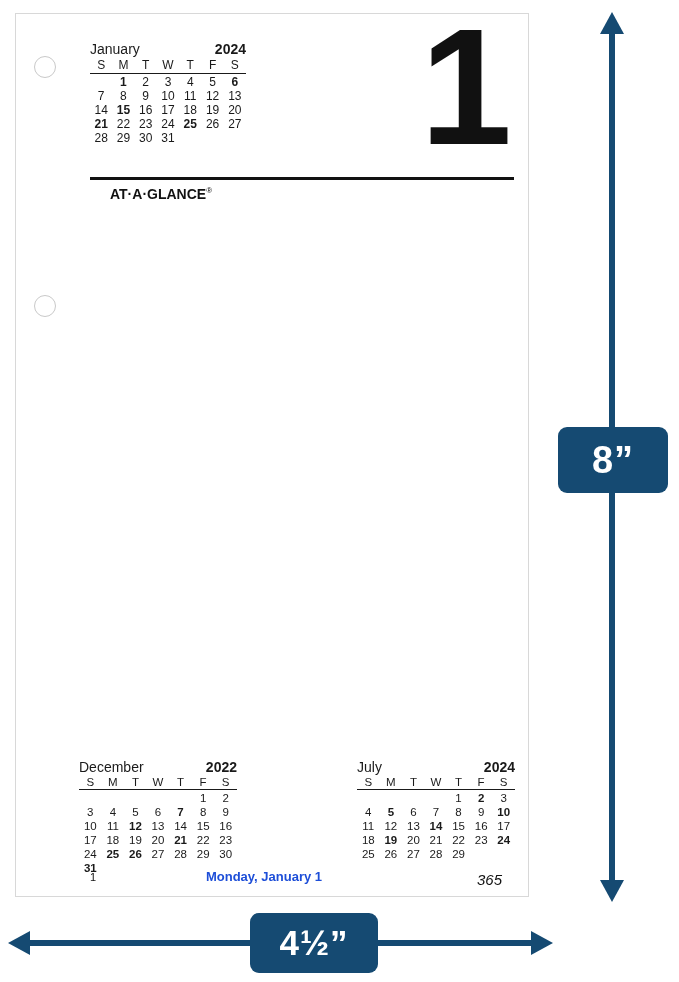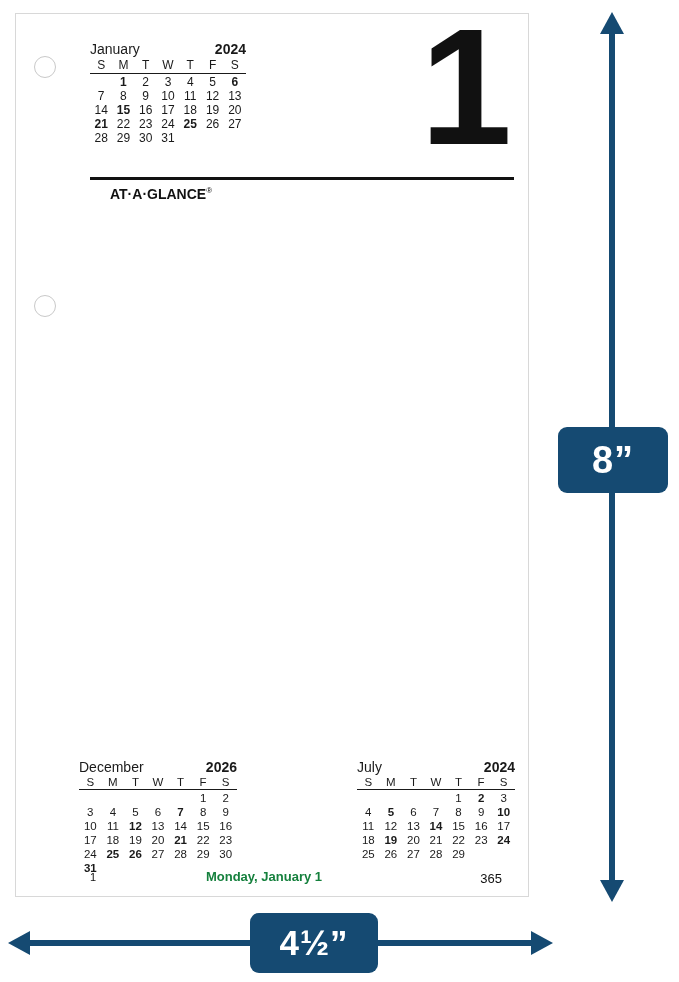--- a/index.html
+++ b/index.html
@@ -124,28 +124,29 @@
     color: #111111;
   }
   #footer-center {
     position: absolute;
     left: 0;
     right: 16px;
     top: 855px;
     text-align: center;
     font-size: 13px;
     font-weight: bold;
-    color: #15803d;
+    color: #1d4ed8;
   }
   #footer-right {
     position: absolute;
     right: 26px;
     top: 857px;
-    font-size: 13px;
+    font-size: 15px;
     color: #111111;
+    font-style: italic;
   }
 
   
   .dim-badge {
     position: absolute;
     background: #154a72;
     color: #ffffff;
     border-radius: 9px;
     font-weight: bold;
     display: flex;
@@ -246,21 +247,21 @@
         <span></span>
       </div>
   </div>
 
   <div id="brand-rule"></div>
   <div id="brand-logo"><span>AT·A·GLANCE</span><sup>®</sup></div>
 
   <div class="mini-cal" id="cal-prev">
     <div class="mini-head">
       <span class="m-name">December</span>
-      <span class="m-year">2026</span>
+      <span class="m-year">2022</span>
     </div>
     <div class="mini-dow">
         <span>S</span>
         <span>M</span>
         <span>T</span>
         <span>W</span>
         <span>T</span>
         <span>F</span>
         <span>S</span>
       </div>

